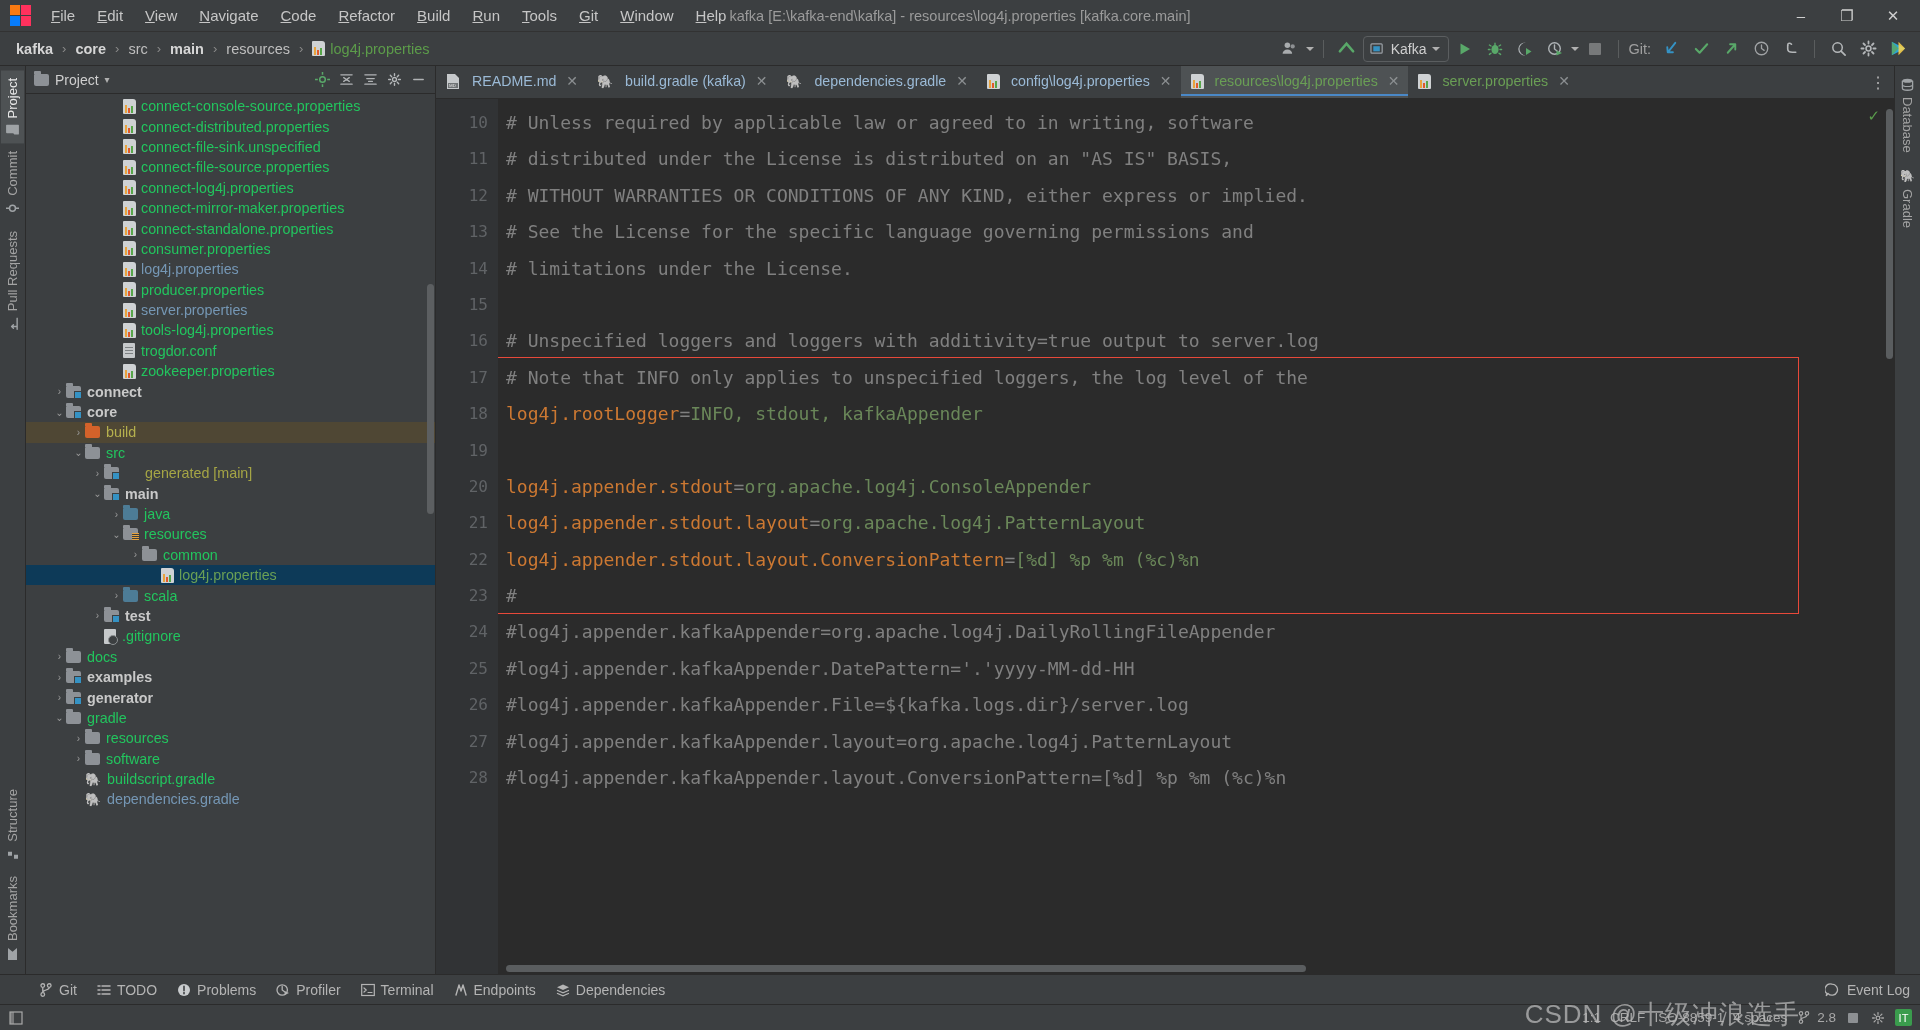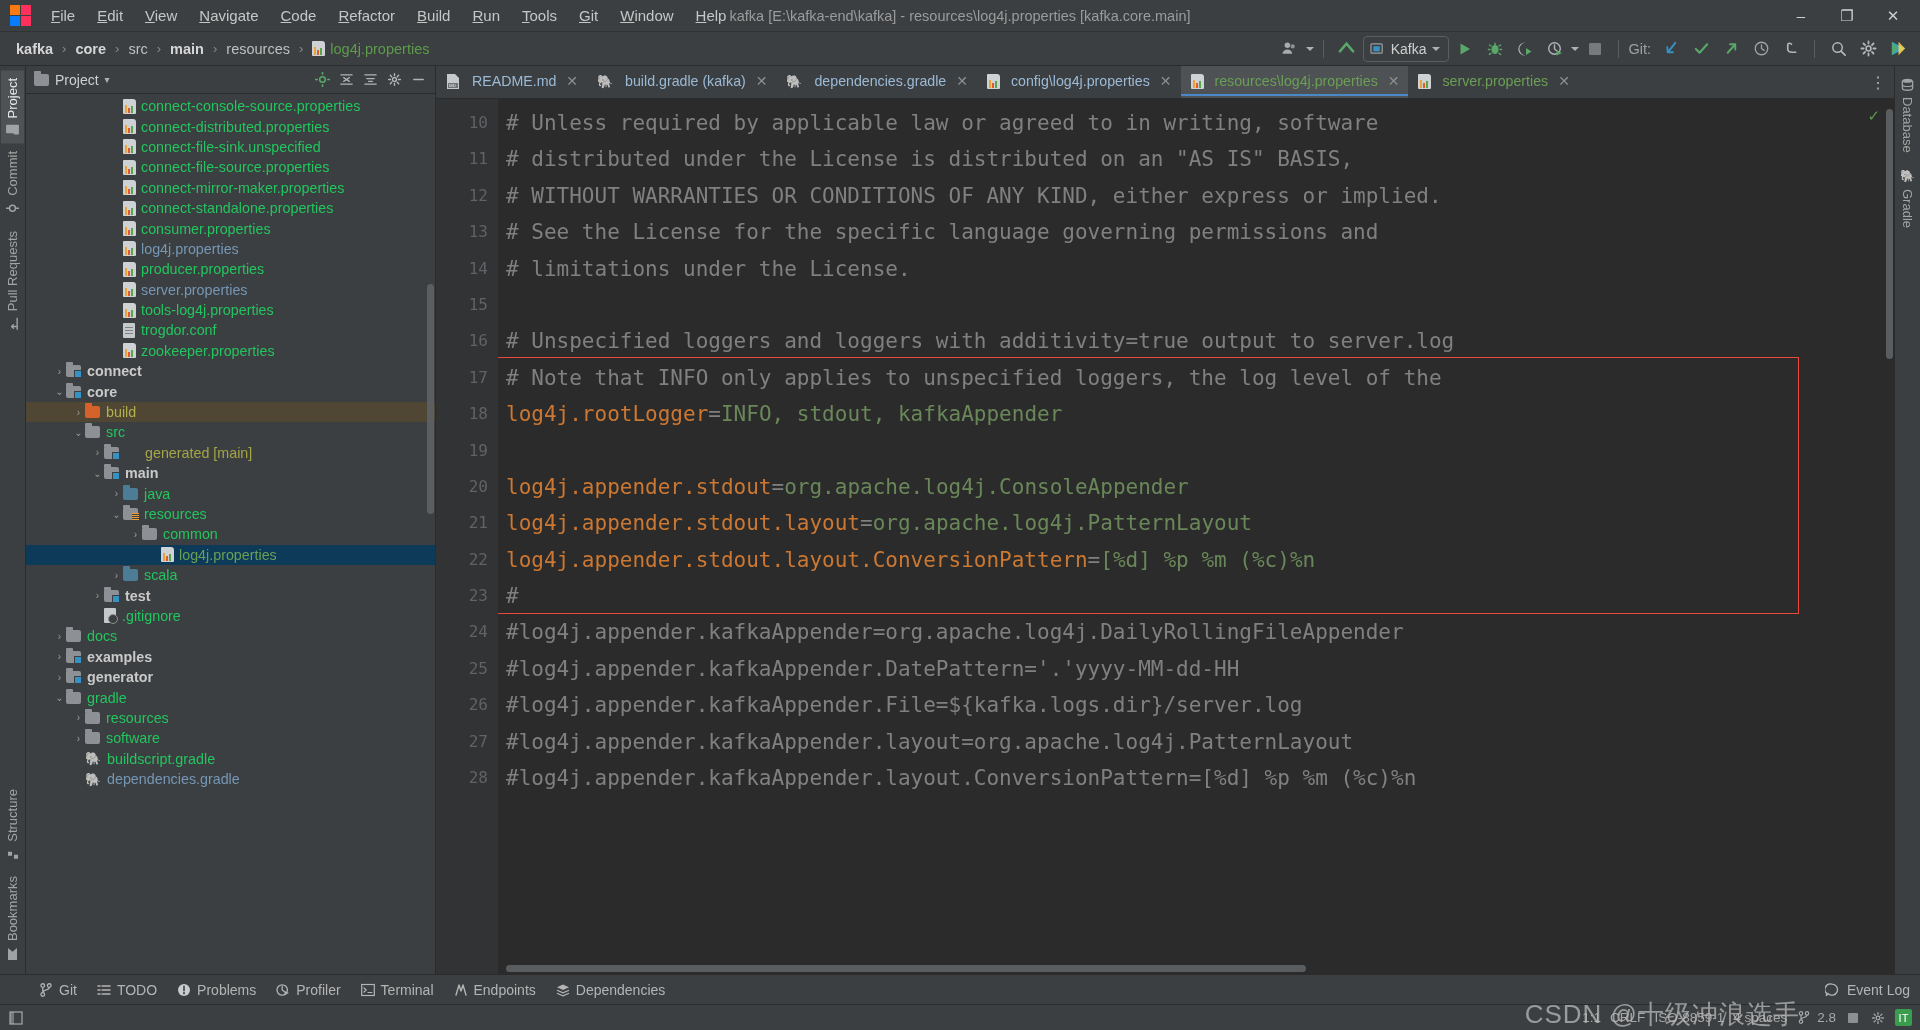--- a/index.html
+++ b/index.html
@@ -150,21 +150,21 @@
   .tabbar-right{ margin-left:auto; display:flex; align-items:center; padding:0 8px; color:#b0b0b0; }
 
   .editor{ flex:1 1 auto; display:flex; min-height:0; position:relative; background:#2b2b2b; overflow:hidden;}
   .gutter{
     width:62px; flex:0 0 62px; background:#313335; text-align:right;
     padding:6px 10px 0 0; font-family:"DejaVu Sans Mono", monospace; font-size:16px;
     color:#606366; line-height:36.4px; user-select:none;
   }
   .code{
     flex:1 1 auto; padding:6px 0 0 8px; font-family:"DejaVu Sans Mono", monospace;
-    font-size:21px; line-height:36.4px; white-space:pre; color:#a9b7c6; position:relative;
+    font-size:18px; line-height:36.4px; white-space:pre; color:#a9b7c6; position:relative;
     overflow:hidden;
   }
   .ln{ height:36.4px; }
   .c-com{ color:#808080; }
   .c-key{ color:#cc7832; }
   .c-val{ color:#6a8759; }
   .c-dim{ color:#808080; }
 
   .redbox{
     position:absolute; border:1.5px solid #e8493a; pointer-events:none;
@@ -462,20 +462,26 @@
             <span class="indent" style="width:84px;flex:0 0 84px;"></span>
             <span class="arrow"></span>
             <span class="props-ico"></span>
             <span class="tlabel ">connect-file-sink.unspecified</span>
           </div>
           <div class="trow">
             <span class="indent" style="width:84px;flex:0 0 84px;"></span>
             <span class="arrow"></span>
             <span class="props-ico"></span>
             <span class="tlabel ">connect-file-source.properties</span>
+          </div>
+          <div class="trow">
+            <span class="indent" style="width:84px;flex:0 0 84px;"></span>
+            <span class="arrow"></span>
+            <span class="props-ico"></span>
+            <span class="tlabel ">connect-log4j.properties</span>
           </div>
           <div class="trow">
             <span class="indent" style="width:84px;flex:0 0 84px;"></span>
             <span class="arrow"></span>
             <span class="props-ico"></span>
             <span class="tlabel ">connect-mirror-maker.properties</span>
           </div>
           <div class="trow">
             <span class="indent" style="width:84px;flex:0 0 84px;"></span>
             <span class="arrow"></span>

